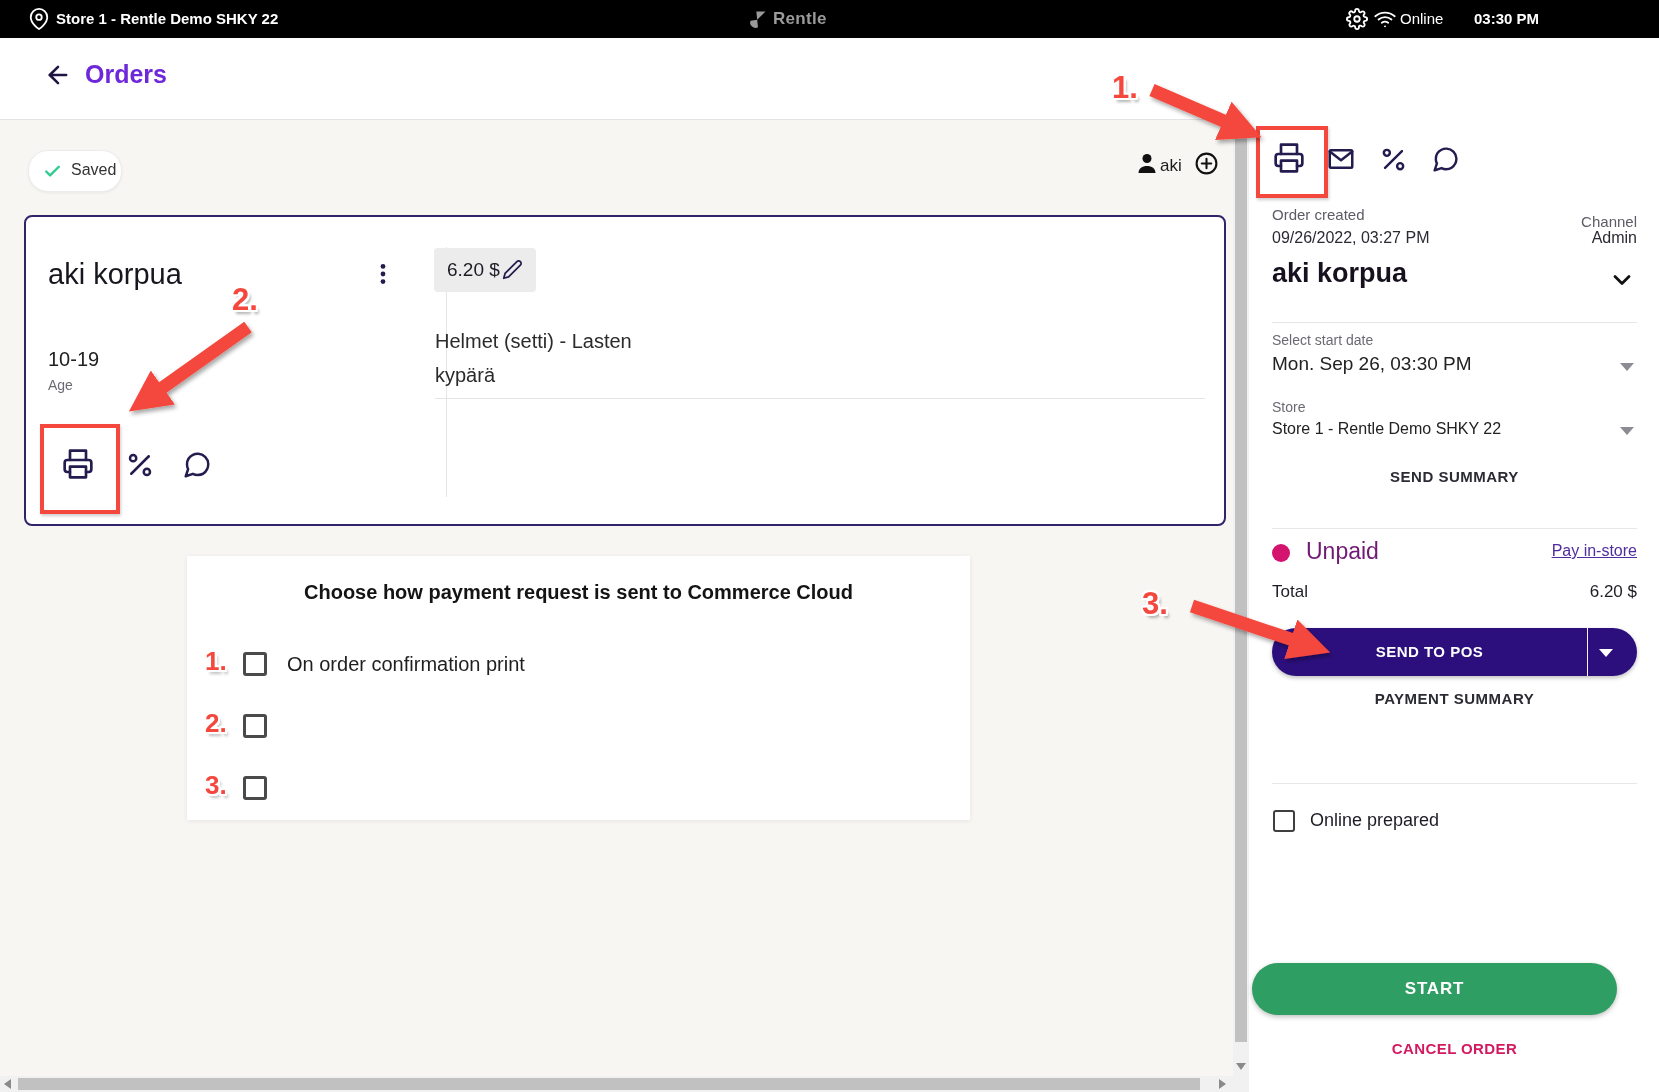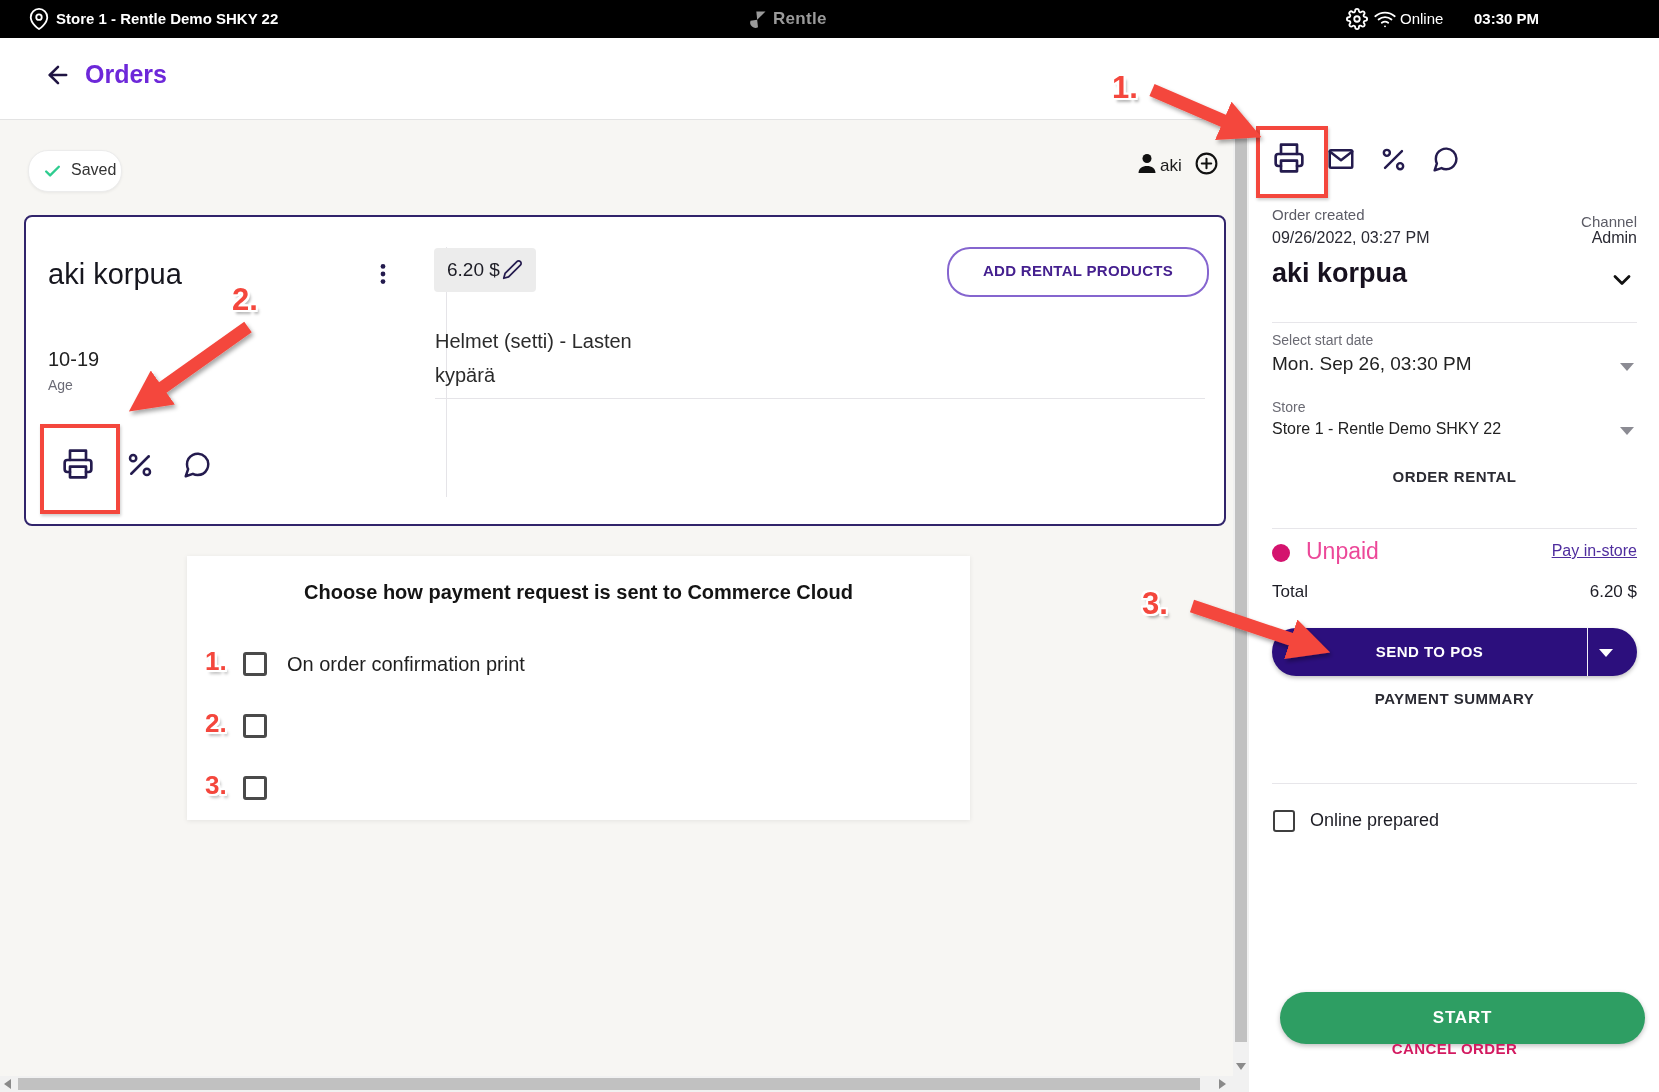--- a/index.html
+++ b/index.html
@@ -49,30 +49,30 @@
   .htrack{left:0;top:1076px;width:1233px;height:16px;background:#f1f1f1;}
   .hthumb{left:18px;top:1078px;width:1182px;height:12px;background:#c1c1c1;}
   .tri{width:0;height:0;}
   
   .sb-lab{font-size:15px;color:#5c5c66;}
   .sb-val{font-size:16px;color:#2a2a33;}
   .sb-name{font-size:27px;font-weight:600;color:#17111f;}
   .sb-div{width:365px;height:1px;background:#e7e6ea;}
   .sb-sec{width:365px;text-align:center;font-size:15px;font-weight:700;color:#2b2b33;letter-spacing:.5px;}
   .dot{width:18px;height:18px;border-radius:50%;background:#D4136E;}
-  .unpaid{font-size:23px;color:#ec4899;}
+  .unpaid{font-size:23px;color:#701a75;}
   .paylink{font-size:16px;color:#4F2D9E;text-decoration:underline;font-weight:500;cursor:pointer;}
   .total{font-size:17px;color:#1d1d26;}
   .sendbtn{left:1272px;top:628px;width:365px;height:48px;background:#2C0F7D;border-radius:24px;cursor:pointer;
            box-shadow:0 2px 4px rgba(0,0,0,.25);}
   .sendbtn .lbl{position:absolute;left:0;top:15px;width:315px;text-align:center;color:#fff;font-size:15px;font-weight:700;letter-spacing:.5px;}
   .sendbtn .sep{position:absolute;left:315px;top:0;width:1px;height:48px;background:rgba(255,255,255,.95);}
-  .startbtn{left:1280px;top:963px;width:365px;height:52px;background:#2E9E63;border-radius:26px;cursor:pointer;
+  .startbtn{left:1252px;top:963px;width:365px;height:52px;background:#2E9E63;border-radius:26px;cursor:pointer;
             text-align:center;line-height:52px;color:#fff;font-size:17px;font-weight:700;letter-spacing:.8px;
-            box-shadow:0 2px 5px rgba(0,0,0,.25);margin-top:29px;}
+            box-shadow:0 2px 5px rgba(0,0,0,.25);}
   .cancel{left:1272px;top:1040px;width:365px;text-align:center;font-size:15px;font-weight:700;color:#D31A60;letter-spacing:.4px;cursor:pointer;}
   
   .ann-box{border:4px solid #F4473D;background:transparent;box-shadow:1px 2px 3px rgba(0,0,0,.2);}
   .ann-num{font-size:31px;font-weight:700;color:#F4473D;
       text-shadow:-2px -2px 0 #fff,2px -2px 0 #fff,-2px 2px 0 #fff,2px 2px 0 #fff,0 -2px 0 #fff,0 2px 0 #fff,-2px 0 0 #fff,2px 0 0 #fff,3px 4px 3px rgba(0,0,0,.3);}
 </style>
 </head>
 <body>
 
 <div id="app">
@@ -181,21 +181,20 @@
 
     <div class="abs pricechip">
       <span class="p">6.20 $</span>
       <span class="abs" style="left:68px;top:11px;">
         <svg class="ic" width="21" height="21" viewBox="0 0 24 24">
             <path d="M17 3a2.828 2.828 0 1 1 4 4L7.5 20.5 2 22l1.5-5.5L17 3z"></path>
           </svg>
       </span>
     </div>
 
-    <div class="abs addbtn">ADD RENTAL PRODUCTS</div>
 
     <span class="abs prod" style="left:409px;top:113px;">Helmet (setti) - Lasten</span>
     <span class="abs prod" style="left:409px;top:147px;">kypärä</span>
     <div class="abs" style="left:409px;top:181px;width:770px;height:1px;background:#e5e4e8;"></div>
   </div>
 
   <div class="abs panel">
     <div class="abs title">Choose how payment request is sent to Commerce Cloud</div>
 
     <span class="abs opt-num" style="left:18px;top:90px;">1.</span>
@@ -258,21 +257,21 @@
   <div class="abs sb-div" style="left:1272px;top:322px;"></div>
 
   <span class="abs" style="left:1272px;top:332px;font-size:14px;color:#6a6a73;">Select start date</span>
   <span class="abs" style="left:1272px;top:353px;font-size:19px;color:#222;">Mon. Sep 26, 03:30 PM</span>
   <div class="abs tri" style="left:1620px;top:363px;border-left:7px solid transparent;border-right:7px solid transparent;border-top:8px solid #8b8b93;"></div>
 
   <span class="abs" style="left:1272px;top:399px;font-size:14px;color:#6a6a73;">Store</span>
   <span class="abs" style="left:1272px;top:420px;font-size:16px;color:#222;">Store 1 - Rentle Demo SHKY 22</span>
   <div class="abs tri" style="left:1620px;top:427px;border-left:7px solid transparent;border-right:7px solid transparent;border-top:8px solid #8b8b93;"></div>
 
-  <div class="abs sb-sec" style="left:1272px;top:468px;">ORDER RENTAL</div>
+  <div class="abs sb-sec" style="left:1272px;top:468px;">SEND SUMMARY</div>
   <div class="abs sb-div" style="left:1272px;top:528px;"></div>
 
   <div class="abs dot" style="left:1272px;top:544px;"></div>
   <span class="abs unpaid" style="left:1306px;top:538px;">Unpaid</span>
   <span class="abs paylink" style="left:1272px;top:542px;width:365px;text-align:right;">Pay in-store</span>
 
   <span class="abs total" style="left:1272px;top:582px;">Total</span>
   <span class="abs total" style="left:1272px;top:582px;width:365px;text-align:right;">6.20 $</span>
 
   <div class="abs sendbtn">

